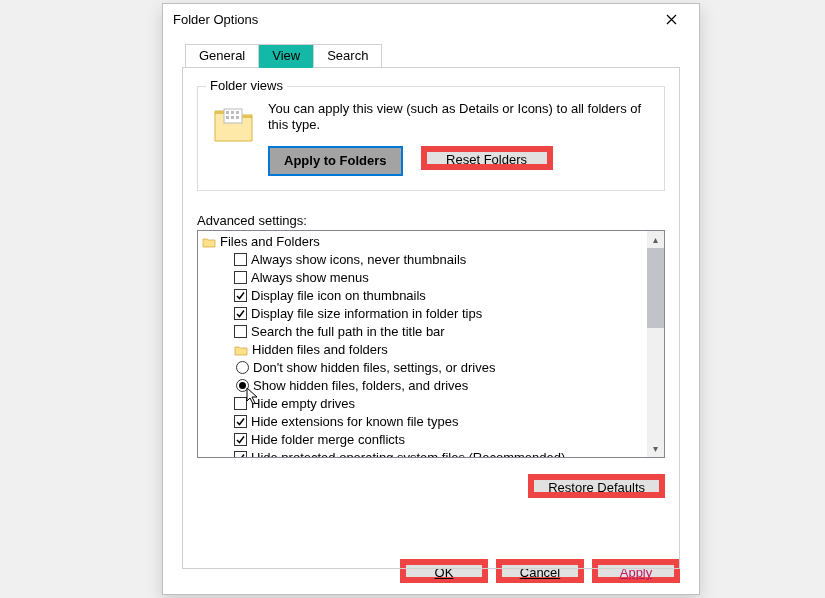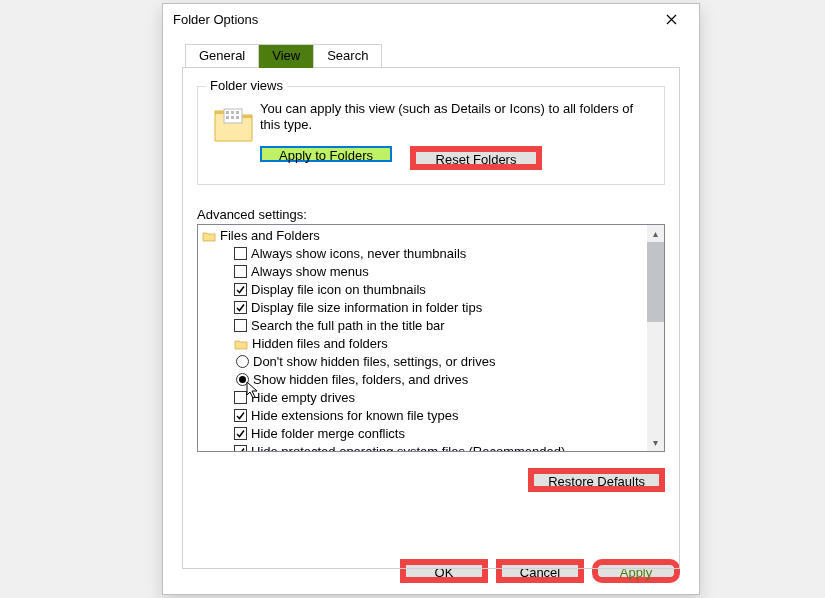--- a/index.html
+++ b/index.html
@@ -52,21 +52,21 @@
     padding: 3px 13px 4px 13px;
     border: 1px solid #d0d0d0;
     border-bottom: none;
     background: #fff;
     margin-right: -1px;
     position: relative;
     cursor: pointer;
     font-size: 13px;
   }
   .tab.active {
-    background: #4d7c0f;
+    background: #14b8a6;
     z-index: 3;
     padding-bottom: 5px;
     margin-bottom: -1px;
   }
   .tabpanel {
     border: 1px solid #d0d0d0;
     margin: 0 19px 9px 19px;
     padding: 10px 14px 12px 14px;
     position: relative;
     z-index: 1;
@@ -81,21 +81,21 @@
   .groupbox-title {
     position: absolute;
     top: -9px;
     left: 8px;
     background: #fff;
     padding: 0 4px;
     font-size: 13px;
   }
   .fv-row {
     display: flex;
-    gap: 4px;
+    gap: 12px;
   }
   .folder-ico {
     width: 44px;
     height: 44px;
     flex: 0 0 44px;
   }
   .fv-right { flex: 1; }
   .fv-desc { font-size: 13px; line-height: 1.25; }
   .fv-buttons {
     display: flex;
@@ -106,23 +106,24 @@
     height: 24px;
     min-width: 132px;
     border: 6px solid #ef4444;
     background: #e1e1e1;
     font-family: inherit;
     font-size: 13px;
     cursor: pointer;
     padding: 0 14px;
   }
   .btn.primary {
-    background: #bef264;
+    background: #a3a3a3;
     border: 2px solid #0078d7;
-    height: 16px;
+    height: 30px;
+    font-weight: bold;
   }
   .adv-label { margin-top: 22px; font-size: 13px; }
   .adv-list {
     border: 1px solid #828790;
     height: 228px;
     margin-top: 2px;
     position: relative;
     overflow: hidden;
     background: #fff;
     text-align: right;
@@ -207,22 +208,22 @@
     margin-top: 16px;
   }
   .restore-row .btn { min-width: 120px; }
   .footer {
     position: absolute;
     right: 19px;
     bottom: 11px;
     display: flex;
     gap: 8px;
   }
-  .footer .btn { min-width: 88px; height: 24px; }
-  .btn[disabled] { color: #4d7c0f; cursor: default; border-radius: 10px; }
+  .footer .btn { min-width: 88px; height: 24px; text-decoration: underline; }
+  .btn[disabled] { color: #be185d; cursor: default; }
   .cursor {
     position: absolute;
     width: 16px;
     height: 20px;
     pointer-events: none;
   }
 </style>
 </head>
 <body>
 

